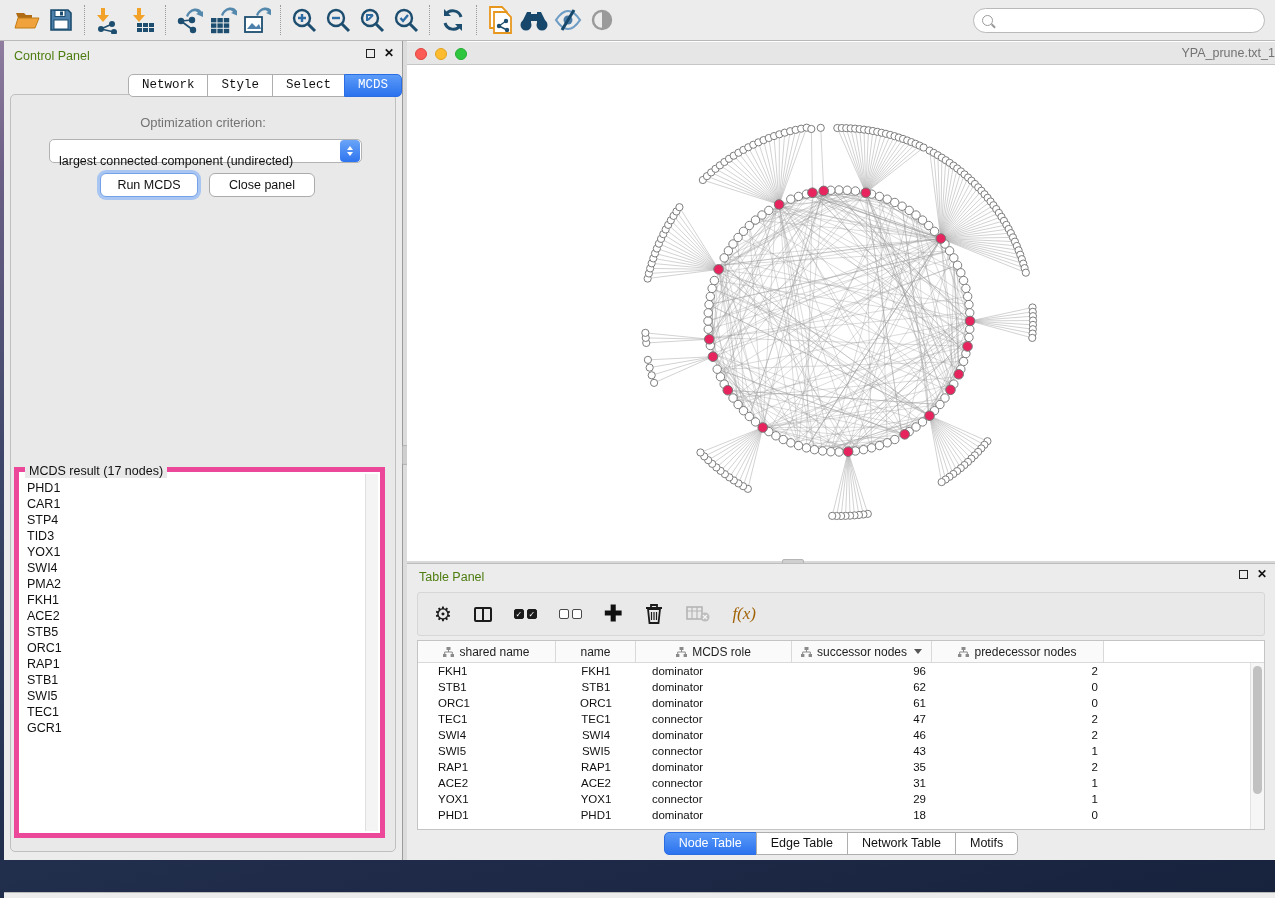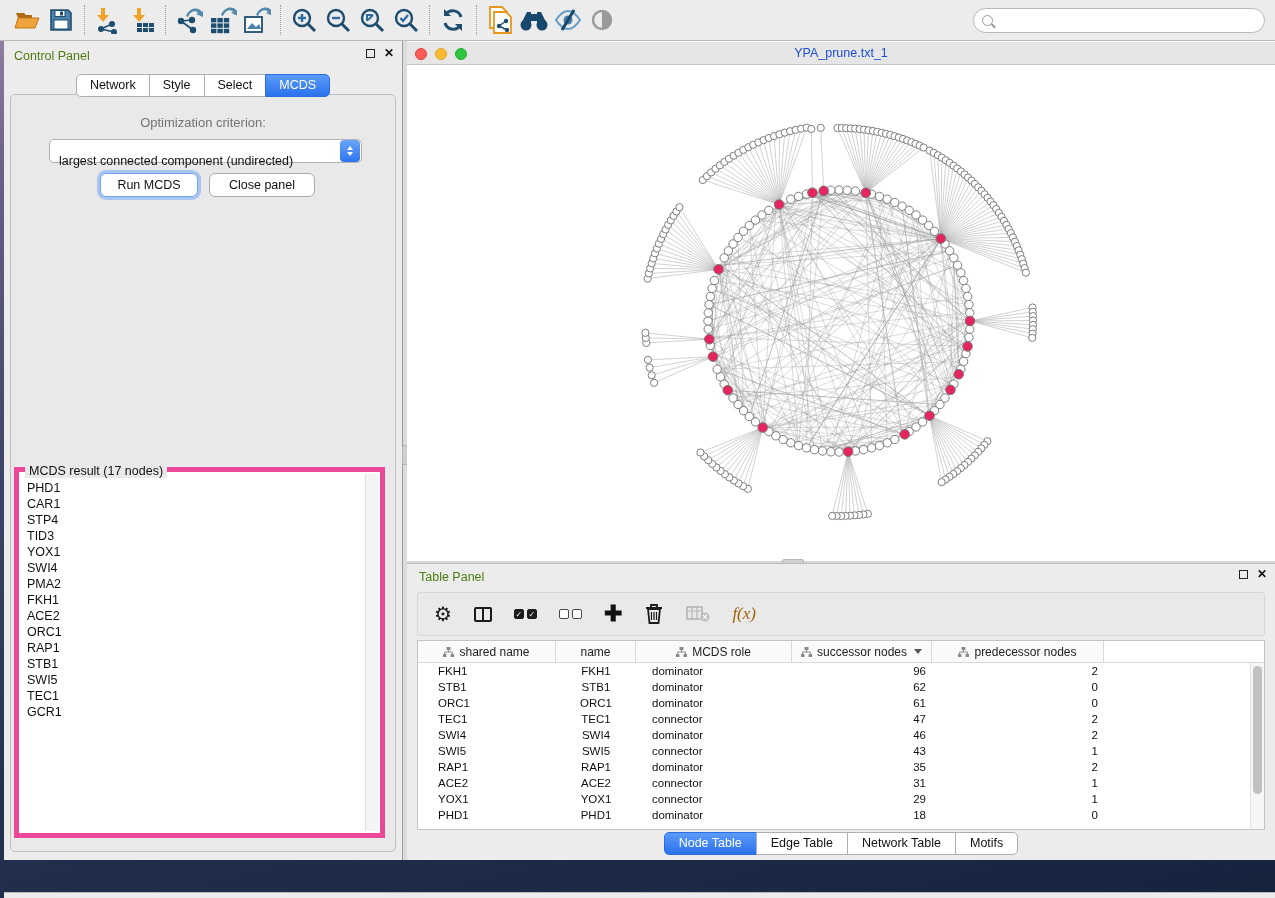--- a/index.html
+++ b/index.html
@@ -23,21 +23,21 @@
 
   
   .control-panel { position:absolute; left:4px; top:41px; width:399px; height:819px;
     background:#ececec; border-right:1px solid #9c9c9c; }
   .panel-head { position:absolute; left:0; top:0; right:0; height:28px; }
   .panel-title { position:absolute; left:10px; top:8px; font-size:12.5px; color:#4d7c0f; }
   .winbtns { position:absolute; right:8px; top:8px; display:flex; gap:9px; align-items:center; }
   .winbtn-sq { width:9px; height:9px; border:1.6px solid #222; display:inline-block; cursor:pointer; }
   .winbtn-x { font-size:12px; font-weight:bold; color:#111; line-height:9px; cursor:pointer; }
 
-  .seg-tabs { position:absolute; top:33px; left:0; right:0; display:flex; justify-content:center; z-index:3; }
+  .seg-tabs { position:absolute; top:33px; left:0; right:0; display:flex; justify-content:flex-end; z-index:3;font-family:Liberation Mono, monospace; }
   .seg { border:1px solid #aeaeae; background:#fff; color:#111; font-size:12.5px;
     padding:3px 13px 4px; margin-left:-1px; cursor:pointer; white-space:nowrap; }
   .seg:first-child { border-radius:5px 0 0 5px; margin-left:0; }
   .seg:last-child { border-radius:0 5px 5px 0; }
   .seg.selected { background:linear-gradient(#5b9bf8,#2b72ee); border-color:#2b6de2; color:#fff; }
 
   .cp-card { position:absolute; left:6px; right:6px; top:53px; bottom:8px;
     background:#e9e9e9; border:1px solid #bfbfbf; border-radius:5px; }
   .opt-label { position:absolute; top:20px; left:0; right:0; text-align:center; font-size:13px; color:#737373; }
   .dropdown { position:absolute; left:38px; top:44px; width:313px; height:24px; background:#fff;
@@ -69,22 +69,22 @@
     background:#cfcfcf; border:1px solid #b5b5b5; border-radius:2px; cursor:col-resize; }
 
   
   .net-window { position:absolute; left:407px; top:41px; width:868px; height:520px; background:#fff; }
   .net-title { position:absolute; left:0; top:1px; right:0; height:23px;
     background:#e6e6e6; border-bottom:1px solid #c6c6c6; }
   .tlight { position:absolute; top:6px; width:12px; height:12px; border-radius:50%; cursor:pointer; }
   .tl-red { left:8px;  background:#fc5b56; border:1px solid #e0443e; }
   .tl-yel { left:28px; background:#fdbc2f; border:1px solid #e0a321; }
   .tl-grn { left:48px; background:#2ec63f; border:1px solid #24ad33; }
-  .net-title .title { position:absolute; left:0; right:0; top:4px; text-align:center;
-    font-size:12.5px; color:#1d4ed8; }
+  .net-title .title { position:absolute; left:0; right:0; top:4px; text-align:right;
+    font-size:12.5px; color:#737373; }
   .net-canvas { position:absolute; left:0; top:24px; width:868px; height:496px; background:#fff; }
 
   .hsplit { position:absolute; left:407px; top:561px; width:868px; height:2px; background:#d8d8d8; }
   .hsplit .handle { position:absolute; left:375px; top:-2px; width:22px; height:6px;
     background:#cfcfcf; border:1px solid #b5b5b5; border-radius:2px; cursor:row-resize; }
 
   
   .table-panel { position:absolute; left:407px; top:563px; width:868px; height:297px;
     background:#ececec; border-top:1px solid #bdbdbd; }
   .tp-head { position:absolute; left:0; top:0; right:0; height:26px; }
@@ -319,20 +319,21 @@
     <ul class="mcds-list">
         <li>PHD1</li>
         <li>CAR1</li>
         <li>STP4</li>
         <li>TID3</li>
         <li>YOX1</li>
         <li>SWI4</li>
         <li>PMA2</li>
         <li>FKH1</li>
         <li>ACE2</li>
+        <li>STB5</li>
         <li>ORC1</li>
         <li>RAP1</li>
         <li>STB1</li>
         <li>SWI5</li>
         <li>TEC1</li>
         <li>GCR1</li>
       </ul>
     <div class="gb-track"></div>
   </div>
 </div>

